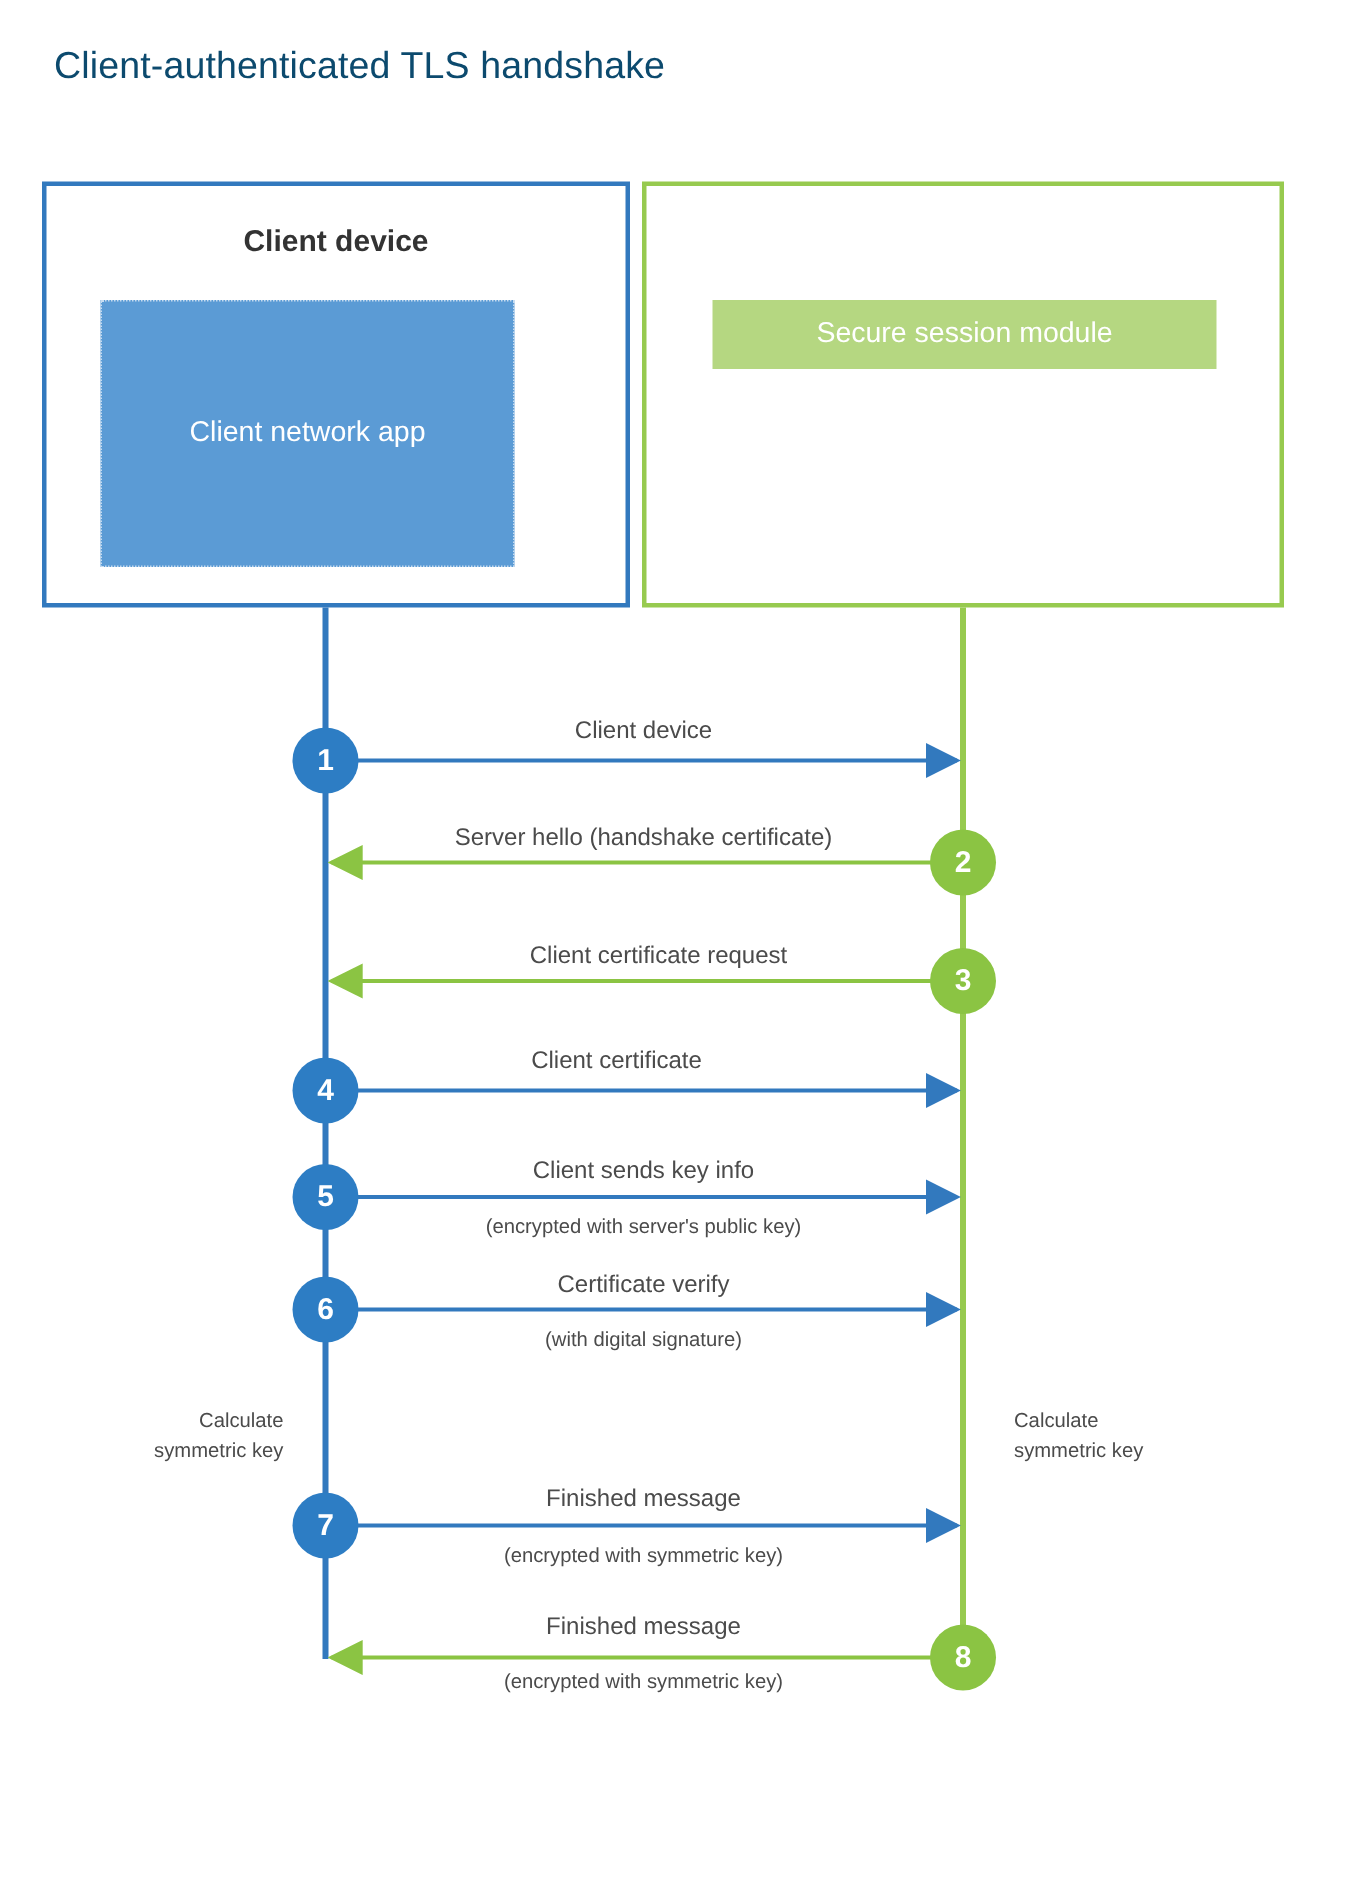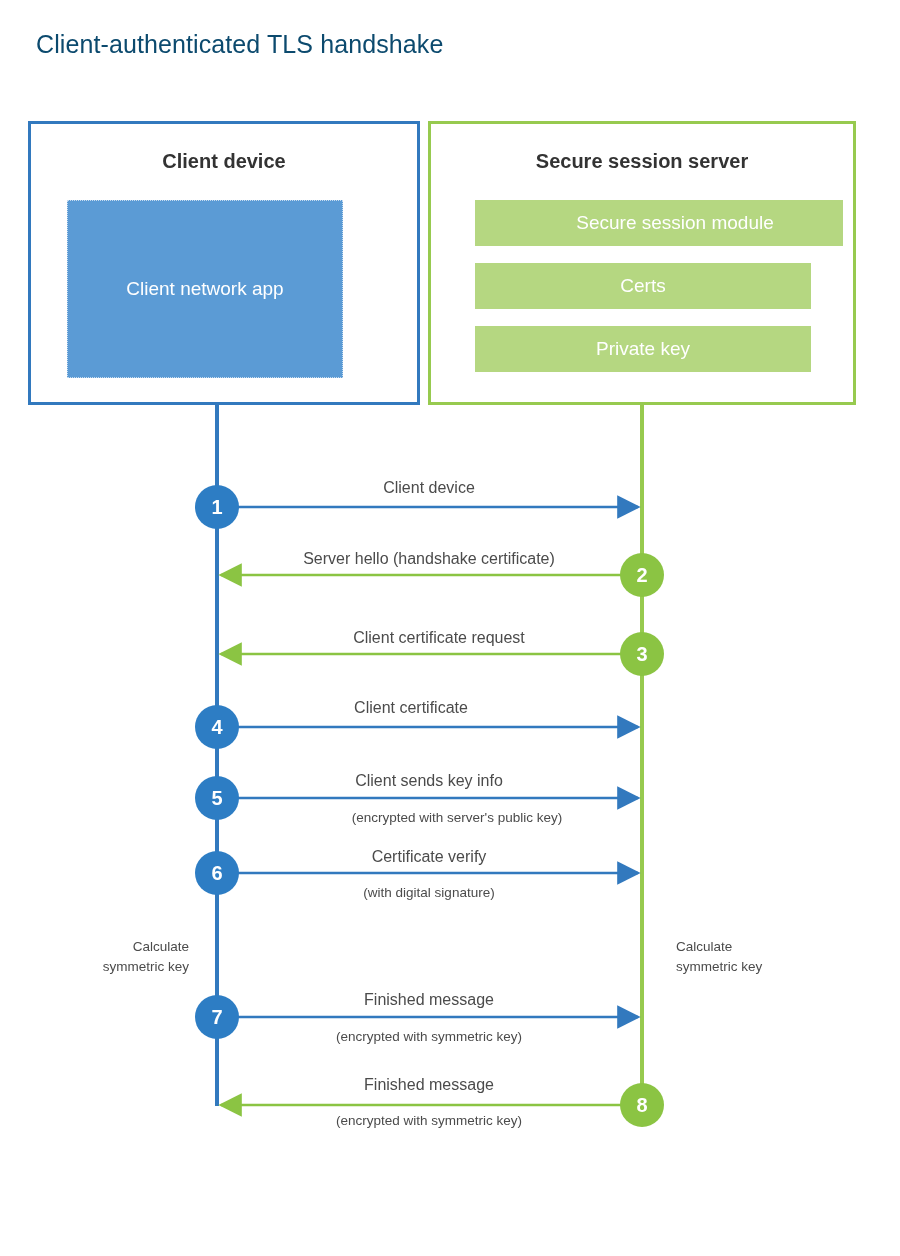--- a/index.html
+++ b/index.html
@@ -77,21 +77,21 @@
     left: 44px;
     width: 336px;
     height: 46px;
     background: #b5d781;
     display: flex;
     align-items: center;
     justify-content: center;
     color: #ffffff;
     font-size: 19px;
   }
-  .server-bar.b0 { top: 76px; padding-left: 32px; }
+  .server-bar.b0 { top: 76px; }
   .server-bar.b1 { top: 139px; }
   .server-bar.b2 { top: 202px; }
 
   
   #wire-layer {
     position: absolute;
     left: 0; top: 0;
     width: 900px;
     height: 1256px;
     pointer-events: none;
@@ -153,24 +153,21 @@
 <div id="diagram-root">
 
   <div class="page-title">Client-authenticated TLS handshake</div>
 
   <div class="entity-box client">
     <div class="entity-title">Client device</div>
     <div class="client-app-rect">Client network app</div>
   </div>
 
   <div class="entity-box server">
-    <div class="entity-title">Secure session server</div>
     <div class="server-bar b0">Secure session module</div>
-    <div class="server-bar b1">Certs</div>
-    <div class="server-bar b2">Private key</div>
   </div>
 
   <svg id="wire-layer" viewBox="0 0 900 1256">
     <defs>
       <marker id="arrow-blue" markerWidth="9" markerHeight="9" refX="8" refY="4.5" orient="auto">
         <path d="M0,0 L9,4.5 L0,9 z" fill="#3279be"></path>
       </marker>
       <marker id="arrow-green" markerWidth="9" markerHeight="9" refX="8" refY="4.5" orient="auto">
         <path d="M0,0 L9,4.5 L0,9 z" fill="#8bc443"></path>
       </marker>
@@ -208,21 +205,21 @@
 
   <div class="msg-label" style="left:429px; top:479px;">Client device</div>
 
   <div class="msg-label" style="left:429px; top:550px;">Server hello (handshake certificate)</div>
 
   <div class="msg-label" style="left:439px; top:629px;">Client certificate request</div>
 
   <div class="msg-label" style="left:411px; top:699px;">Client certificate</div>
 
   <div class="msg-label" style="left:429px; top:772px;">Client sends key info</div>
-  <div class="msg-sub" style="left:429px; top:810px;margin-left:28px;">(encrypted with server's public key)</div>
+  <div class="msg-sub" style="left:429px; top:810px;">(encrypted with server's public key)</div>
 
   <div class="msg-label" style="left:429px; top:848px;">Certificate verify</div>
   <div class="msg-sub" style="left:429px; top:885px;">(with digital signature)</div>
 
   <div class="msg-label" style="left:429px; top:991px;">Finished message</div>
   <div class="msg-sub" style="left:429px; top:1029px;">(encrypted with symmetric key)</div>
 
   <div class="msg-label" style="left:429px; top:1076px;">Finished message</div>
   <div class="msg-sub" style="left:429px; top:1113px;">(encrypted with symmetric key)</div>
 

